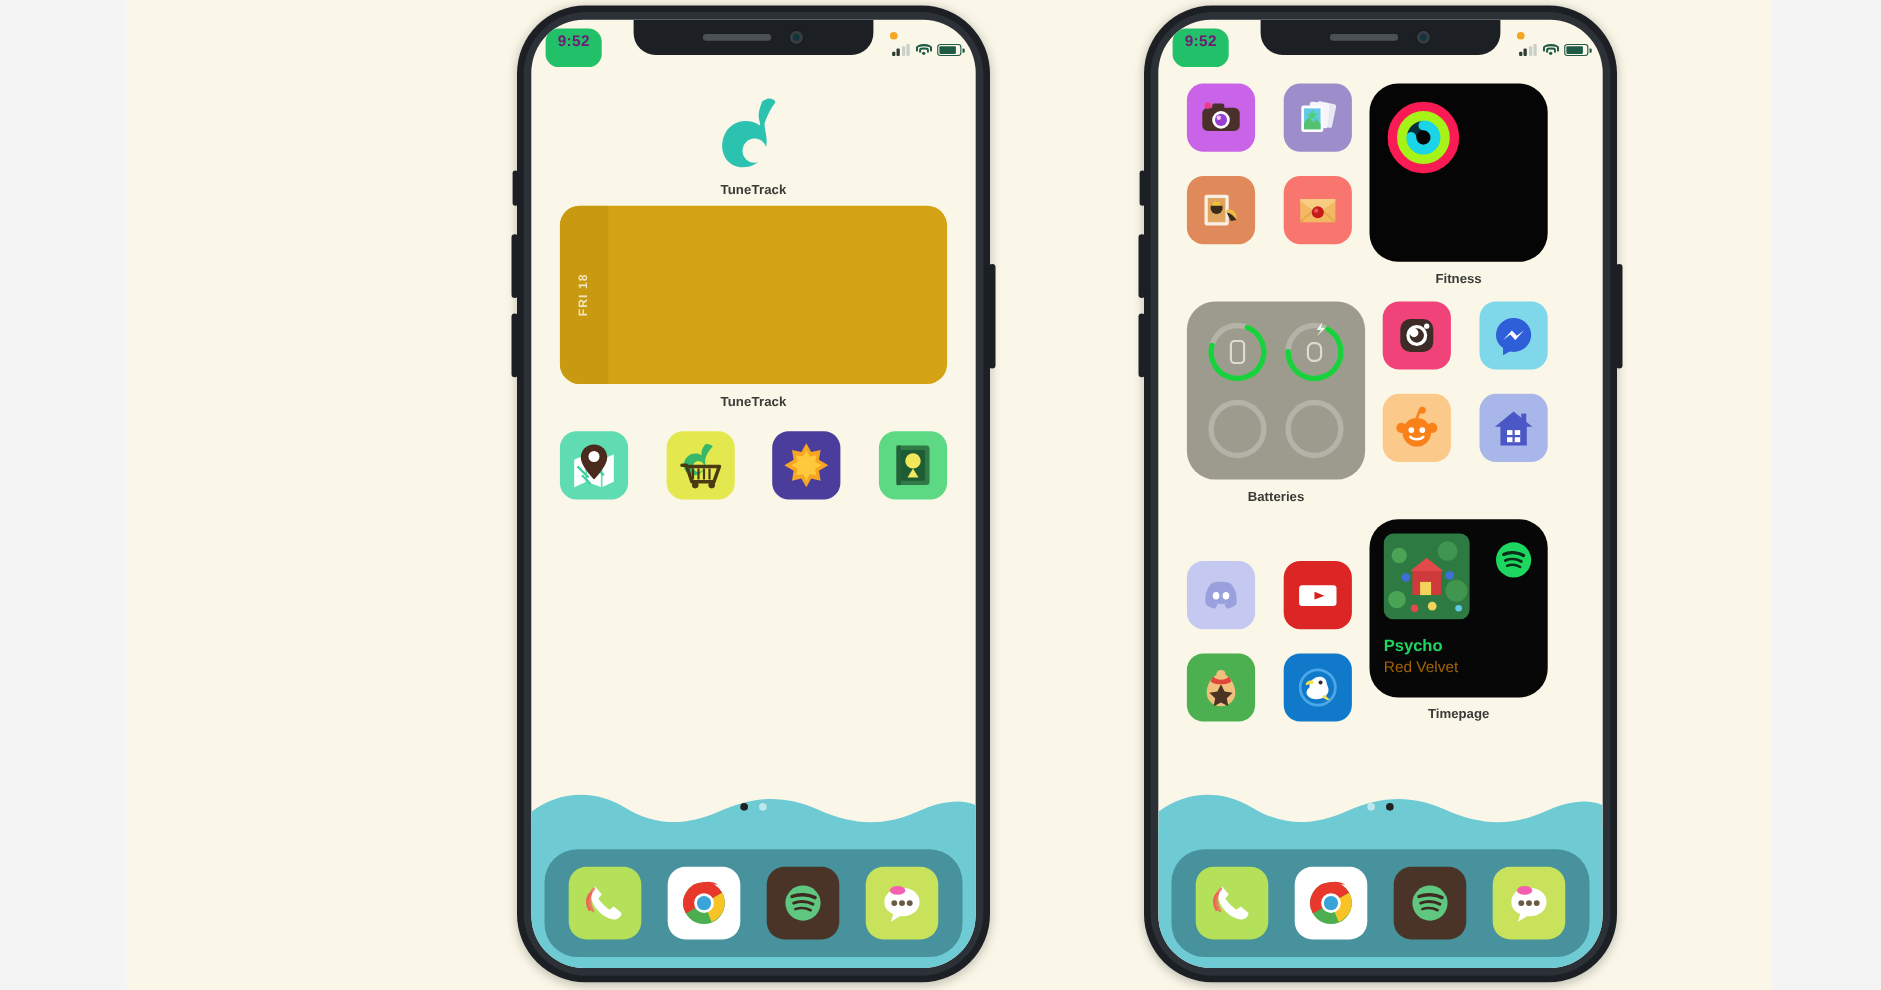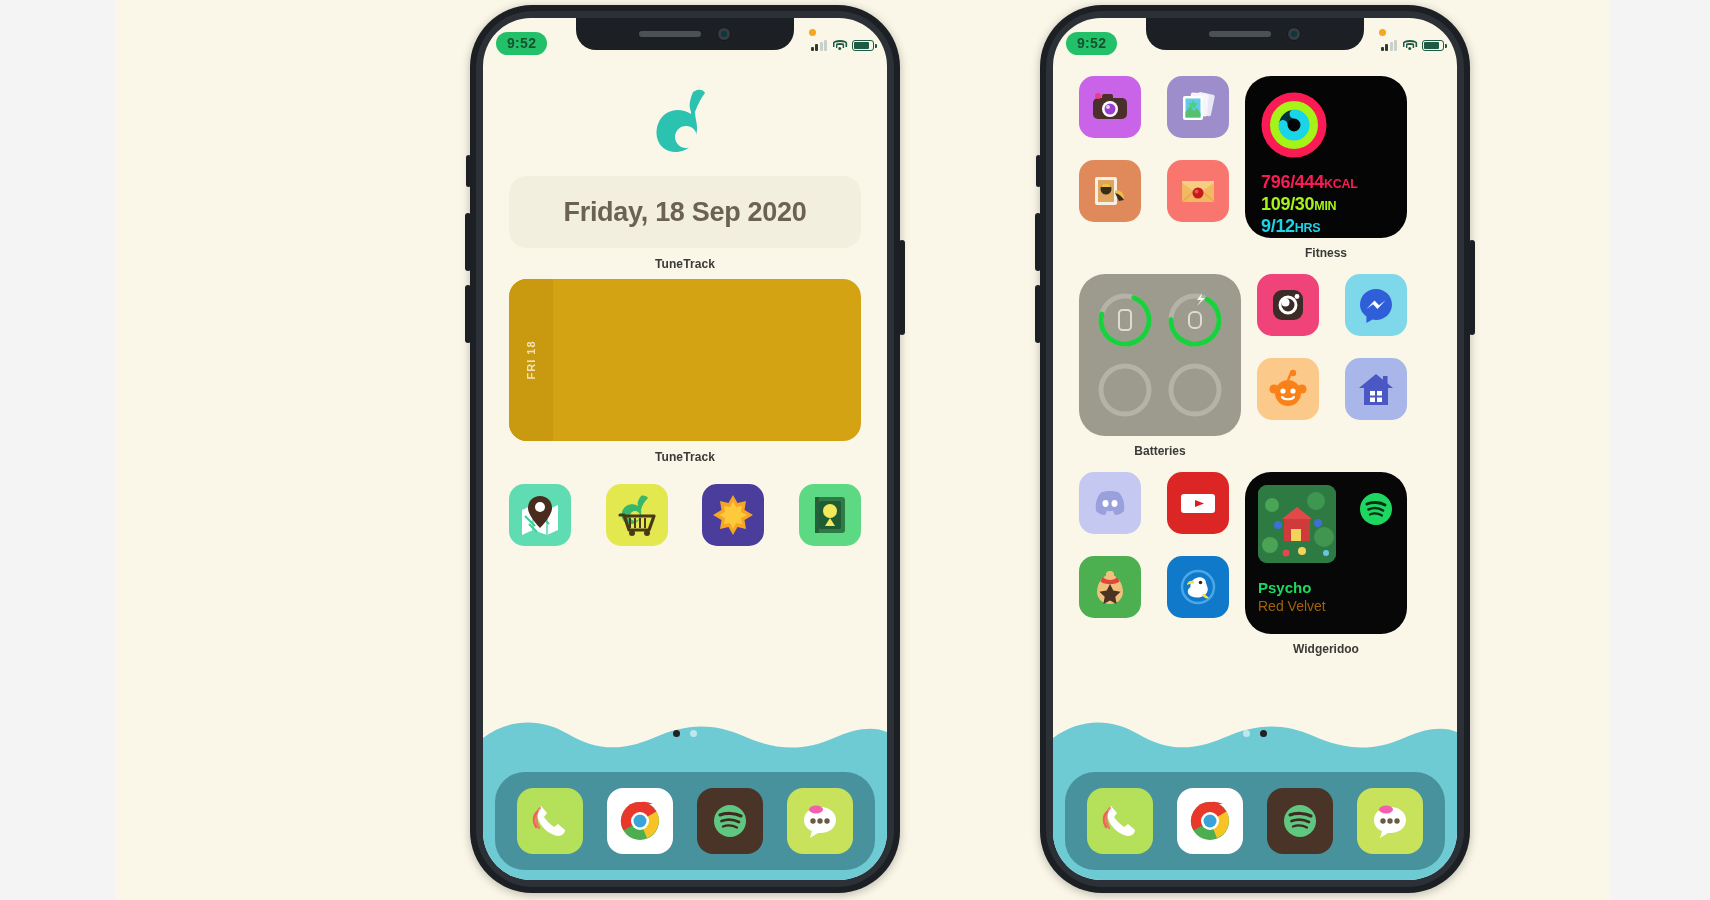--- a/index.html
+++ b/index.html
@@ -83,23 +83,23 @@
 
   
   .statusbar {
     position: absolute; top: 0; left: 0; right: 0; height: 42px;
     display: flex; align-items: center; justify-content: space-between;
     padding: 0 13px 0 13px;
     z-index: 25;
   }
   .clock-pill {
     background: #23c06a;
-    color: #14532d;
+    color: #701a75;
     font-size: 14px; font-weight: bold;
-    padding: 3px 11px 4px;
+    padding: 3px 11px 16px;
     border-radius: 12px;
     letter-spacing: .3px;
     margin-top: 8px;
   }
   .status-right { display: flex; align-items: flex-end; gap: 5px; margin-top: 12px; position: relative; }
   .rec-dot {
     position: absolute; top: -11px; left: -2px;
     width: 7px; height: 7px; border-radius: 50%;
     background: #f5a623;
   }
@@ -220,21 +220,21 @@
   .tt-spotify { position: absolute; right: 14px; top: 20px; }
   .tt-title { color: #1ed760; font-size: 15px; font-weight: bold; margin-top: 16px; }
   .tt-artist { color: #a16207; font-size: 14px; margin-top: 2px; }
 
   .w-label {
     text-align: center; font-size: 12px; color: #3a3a38;
     margin-top: 8px; font-weight: 600;
   }
   .bat-label { text-align: center; font-size: 12px; color: #3a3a38; margin-top: 8px; font-weight: 600; }
   .row2 { margin-top: 14px; }
-  .row3 { margin-top: 14px; }
+  .row3 { margin-top: 14px; align-items: flex-end; }
 </style>
 </head>
 <body>
 
 <div class="page">
   <div class="canvas">
 
     <div class="phone p1">
       <div class="phone-body"></div>
       <div class="phone-inner-ring"></div>
@@ -271,23 +271,20 @@
           </div>
         </div>
 
         <div class="home-content">
 
           <svg class="acnh-leaf" width="72" height="68" viewBox="0 0 72 68">
             <path d="M44 4 C40 14 40 18 42 24 L42 26 C30 18 14 22 9 36 C4 50 12 64 26 64 C40 64 48 54 48 40 C48 34 46 30 46 24 C49 16 52 10 56 5 C55 2 51 1 48 2 Z" fill="#2cc2b0"></path>
             <circle cx="37" cy="49" r="11" fill="#faf7e8"></circle>
           </svg>
 
-          <div class="date-widget">
-            <div class="date-text">Friday, 18 Sep 2020</div>
-          </div>
           <div class="widget-label">TuneTrack</div>
 
           <div class="timepage">
             <div class="tp-rail">
               <div class="tp-rail-text">FRI 18</div>
             </div>
           </div>
           <div class="widget-label">TuneTrack</div>
 
           <div class="icon-row">
@@ -478,31 +475,20 @@
               <div class="big-widget">
                 <div class="bw-tile fitness">
                   <svg width="70" height="70" viewBox="0 0 70 70">
                     <circle cx="35" cy="35" r="28" stroke="#3d0216" stroke-width="9" fill="none"></circle>
                     <circle cx="35" cy="35" r="19.5" stroke="#2a3a04" stroke-width="9" fill="none"></circle>
                     <circle cx="35" cy="35" r="11" stroke="#04303a" stroke-width="9" fill="none"></circle>
                     <circle cx="35" cy="35" r="28" stroke="#fa1b55" stroke-width="9" fill="none" stroke-dasharray="176 0" transform="rotate(-90 35 35)" stroke-linecap="round"></circle>
                     <circle cx="35" cy="35" r="19.5" stroke="#a6f318" stroke-width="9" fill="none" stroke-dasharray="123 0" transform="rotate(-90 35 35)" stroke-linecap="round"></circle>
                     <circle cx="35" cy="35" r="11" stroke="#1ad5e8" stroke-width="9" fill="none" stroke-dasharray="52 17" transform="rotate(-90 35 35)" stroke-linecap="round"></circle>
                   </svg>
-                  <div class="fit-lines">
-                    <div class="fit-line fit-l1">
-                      <span>796/444</span><span class="u">KCAL</span>
-                    </div>
-                    <div class="fit-line fit-l2">
-                      <span>109/30</span><span class="u">MIN</span>
-                    </div>
-                    <div class="fit-line fit-l3">
-                      <span>9/12</span><span class="u">HRS</span>
-                    </div>
-                  </div>
                 </div>
                 <div class="w-label">Fitness</div>
               </div>
             </div>
 
             <div class="grid-block row2">
               <div class="big-widget">
                 <div class="bw-tile batteries">
                   <div class="bat-grid">
                     <div class="bat-cell">
@@ -639,21 +625,21 @@
                     <svg width="34" height="34" viewBox="0 0 34 34">
                       <circle cx="17" cy="17" r="16" fill="#1ed760"></circle>
                       <path d="M8 12 C13 9.5 21 10 26 13" stroke="#0a2e16" stroke-width="3" fill="none" stroke-linecap="round"></path>
                       <path d="M9.5 17.5 C14 15.5 20 16 24 18.5" stroke="#0a2e16" stroke-width="2.6" fill="none" stroke-linecap="round"></path>
                       <path d="M11 22.5 C14.5 21 19.5 21.5 23 23.5" stroke="#0a2e16" stroke-width="2.2" fill="none" stroke-linecap="round"></path>
                     </svg>
                   </div>
                   <div class="tt-title">Psycho</div>
                   <div class="tt-artist">Red Velvet</div>
                 </div>
-                <div class="w-label">Widgeridoo</div>
+                <div class="w-label">Timepage</div>
               </div>
             </div>
 
           </div>
 
           <div class="water">
             <svg class="wave-svg" viewBox="0 0 380 48" preserveAspectRatio="none">
               <path d="M0,26 C25,6 55,6 80,22 C105,38 130,40 160,26 C190,12 215,10 245,24 C275,38 300,40 330,26 C350,16 368,14 380,20 L380,48 L0,48 Z" fill="#6ecbd4"></path>
             </svg>
             <div class="water-fill"></div>

